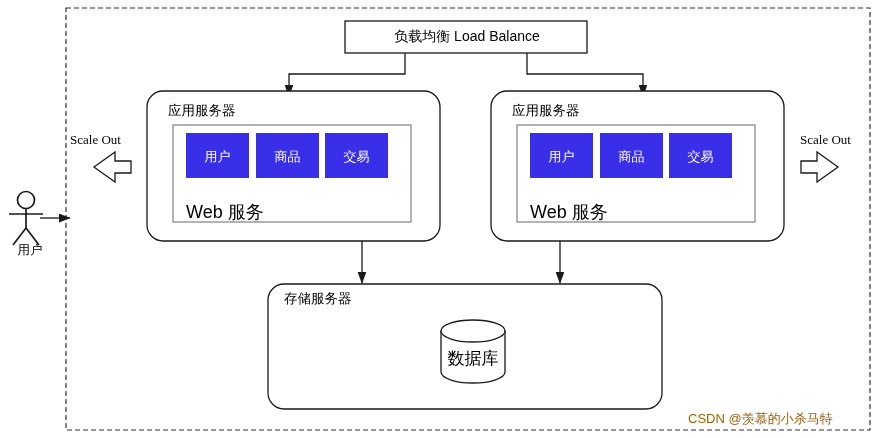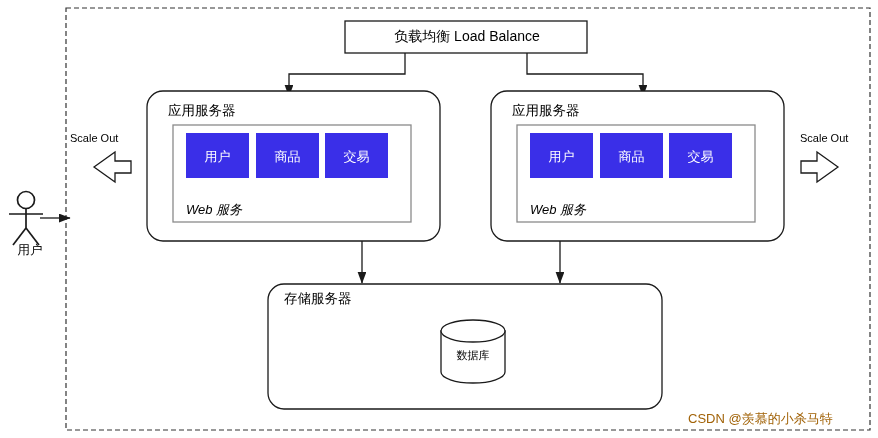--- a/index.html
+++ b/index.html
@@ -42,43 +42,43 @@
     line-height: 29px;
   }
   
   .srv-title {
     font-size: 13.5px;
     text-align: right;
   }
   .srv-title.left  { left: 168px; top: 104px; }
   .srv-title.right { left: 512px; top: 104px; }
   
-  .web-label { font-size: 13px; font-style: italic; }
+  .web-label { font-size: 18px; }
   .web-label.left  { left: 186px; top: 203px; }
   .web-label.right { left: 530px; top: 203px; }
   
   .chip-text {
     position: absolute;
     color: #ffffff;
     font-size: 13px;
     text-align: center;
     line-height: 1;
   }
   
   .store-title { left: 284px; top: 292px; font-size: 13.5px; }
   .db-text {
     left: 440px; top: 350px; width: 66px;
-    text-align: center; font-size: 11px;
+    text-align: center; font-size: 17px;
   }
   .tables-text {
     left: 330px; top: 387px; width: 287px;
     text-align: center; font-size: 13.5px;
   }
   
-  .scale-label { font-size: 11px; }
+  .scale-label { font-size: 13px; font-family: Liberation Serif, serif; }
   .scale-label.left  { left: 70px;  top: 133px; }
   .scale-label.right { left: 800px; top: 133px; }
   
   .actor-label { left: 8px; top: 244px; width: 44px; text-align: center; font-size: 12.5px; }
   
   .watermark {
     position: absolute;
     left: 688px;
     top: 412px;
     font-size: 13px;

